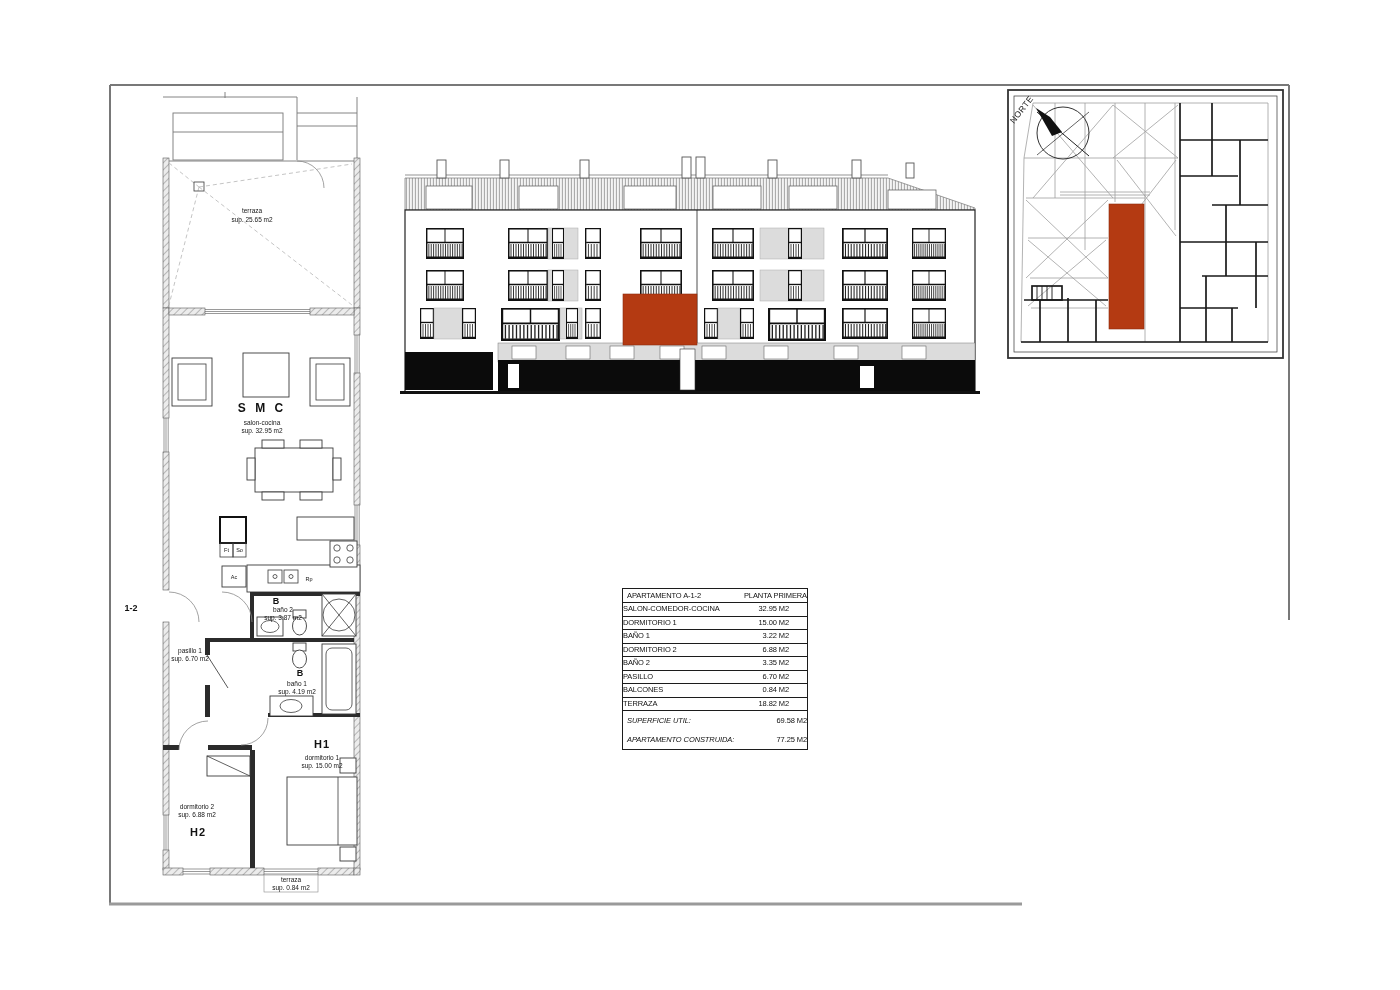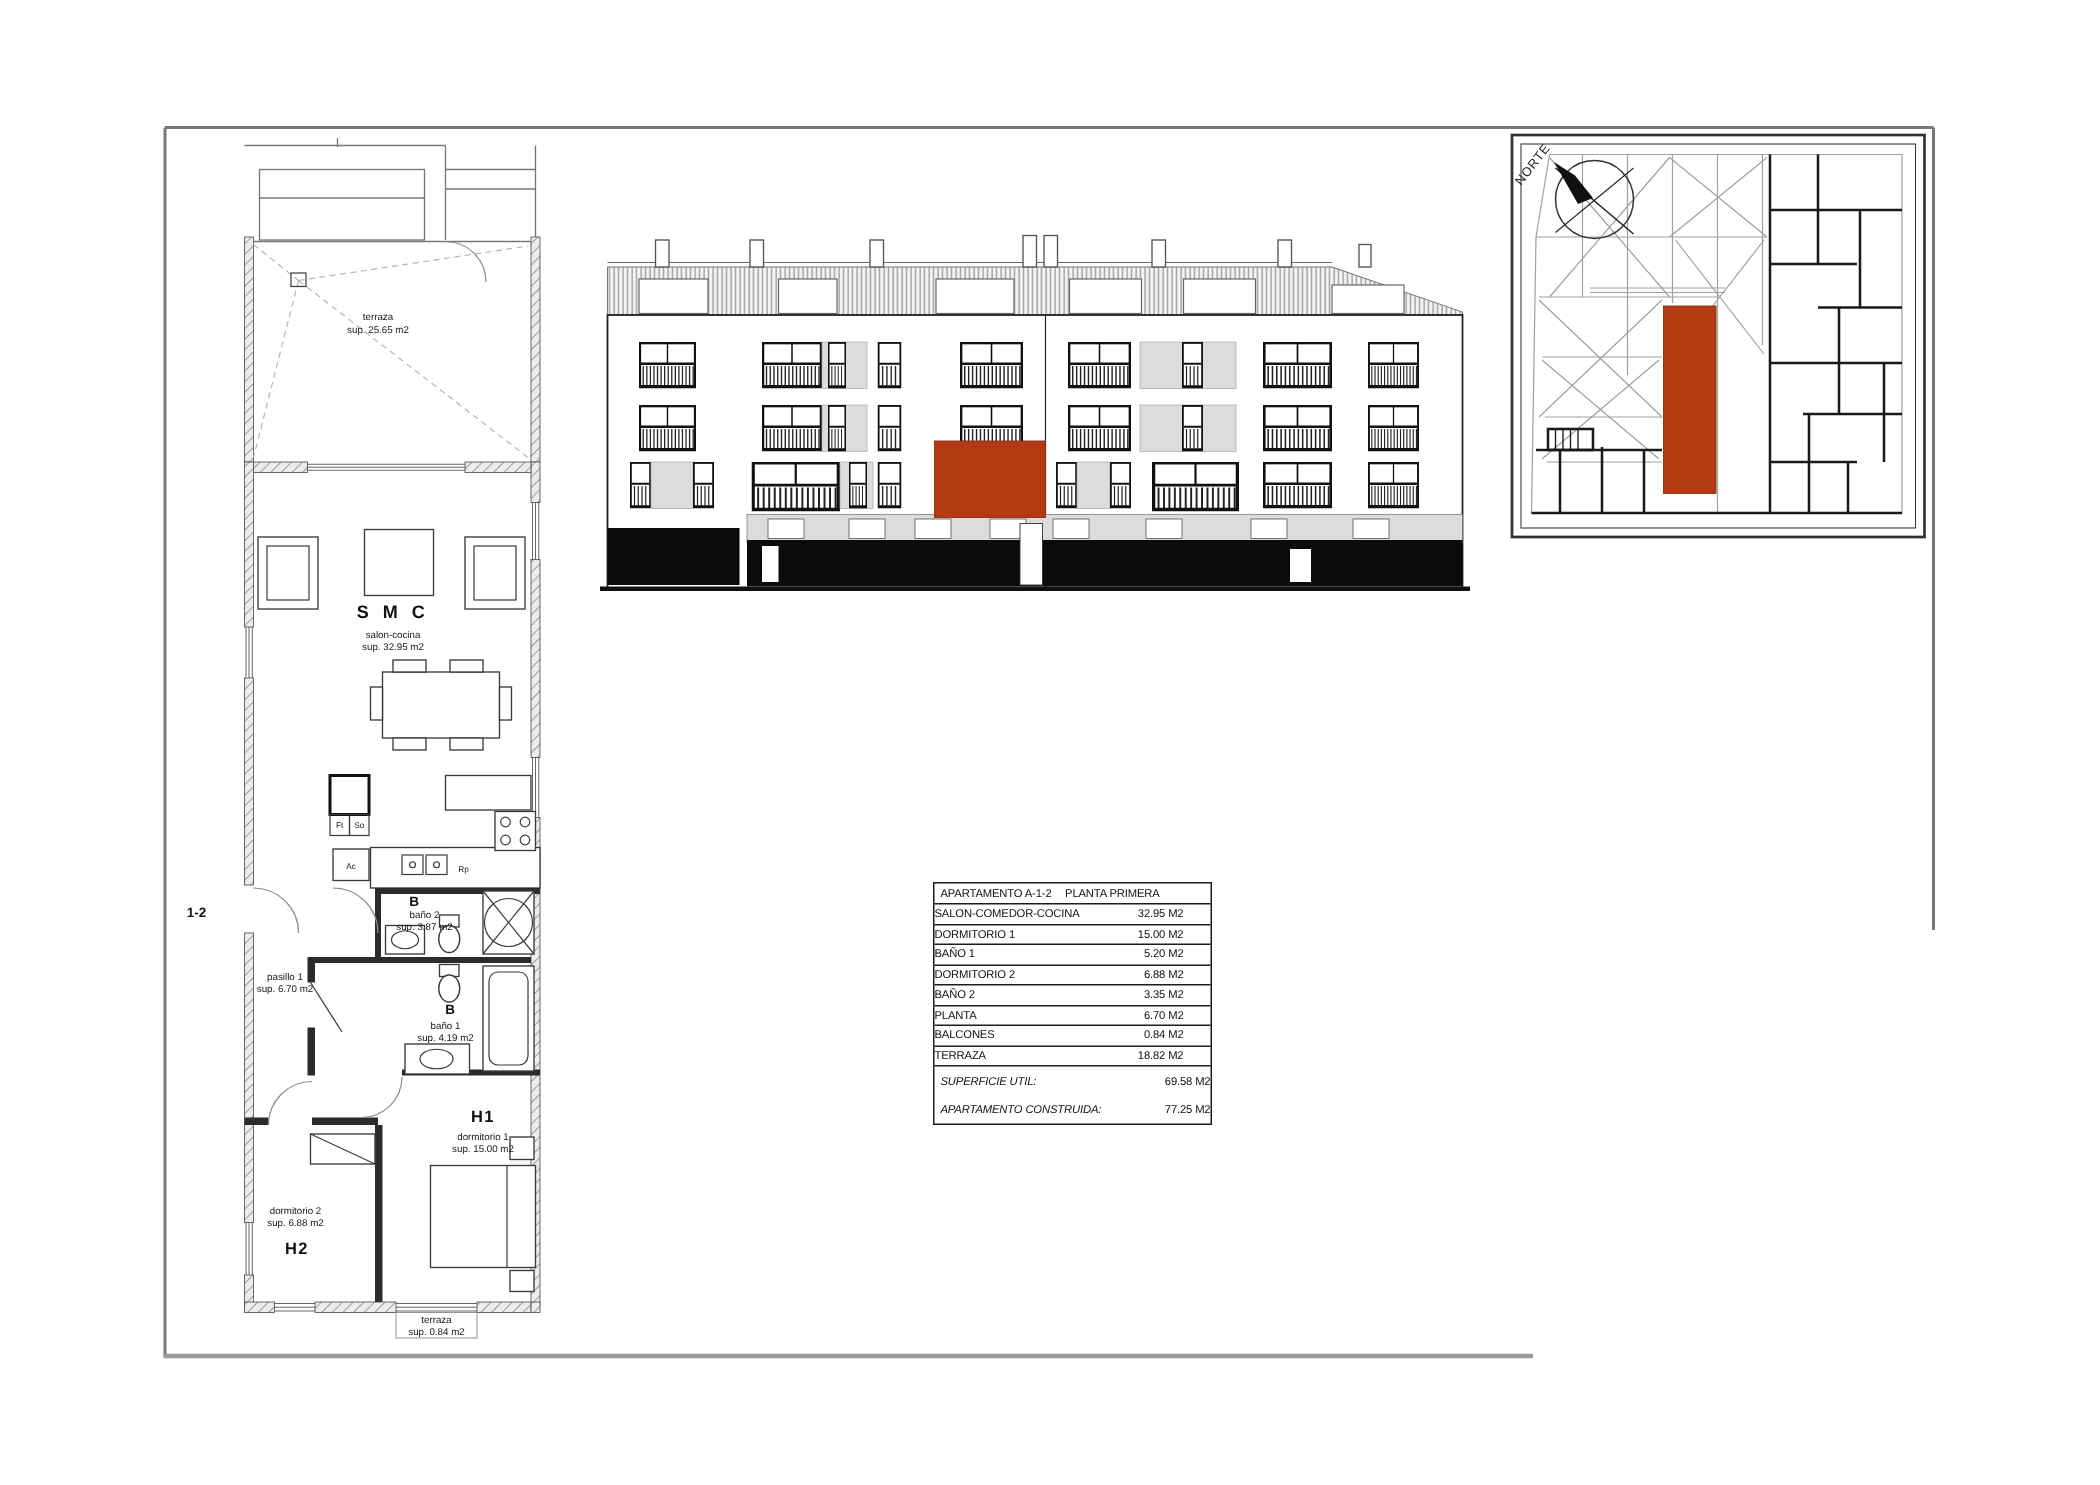--- a/index.html
+++ b/index.html
@@ -24,21 +24,21 @@
   .lbl-smc{font-size:12px;font-weight:bold;fill:#111;text-anchor:middle;letter-spacing:3px;}
   .panel{fill:#dcdcdc;stroke:#aaa;stroke-width:0.5;}
   .kp-light{stroke:#a0a0a0;stroke-width:0.8;fill:none;}
   .kp-heavy{stroke:#1a1a1a;stroke-width:1.7;fill:none;}
   .kp-med{stroke:#333;stroke-width:1;fill:none;}
 
   
   .areas-table{position:absolute;left:622px;top:588px;width:184px;background:#fff;
       border:1.5px solid #1c1c1c;font-size:7.5px;letter-spacing:-0.1px;color:#101010;}
   .t-head{display:flex;gap:9px;align-items:center;height:13px;padding-left:4px;
-      border-bottom:1.4px solid #1c1c1c;}
+      border-bottom:1.4px solid #1c1c1c;justify-content:space-between;}
   .t-row{position:relative;height:12.5px;line-height:12.5px;border-bottom:1px solid #1c1c1c;}
   .t-row .lab{display:block;width:100%;}
   .t-row .val{position:absolute;right:18px;top:0;}
   .t-row:nth-of-type(9){border-bottom:1.4px solid #1c1c1c;}
   .t-total{position:relative;height:19px;line-height:19px;}
   .t-total .lab{padding-left:4px;font-style:italic;}
   .t-total .val{position:absolute;right:0;top:0;}
 </style>
 </head>
 <body>
@@ -365,32 +365,32 @@
   <div class="t-row">
         <span class="lab">SALON-COMEDOR-COCINA</span>
         <span class="val">32.95 M2</span>
       </div>
   <div class="t-row">
         <span class="lab">DORMITORIO 1</span>
         <span class="val">15.00 M2</span>
       </div>
   <div class="t-row">
         <span class="lab">BAÑO 1</span>
-        <span class="val">5.20 M2</span>
+        <span class="val">3.22 M2</span>
       </div>
   <div class="t-row">
         <span class="lab">DORMITORIO 2</span>
         <span class="val">6.88 M2</span>
       </div>
   <div class="t-row">
         <span class="lab">BAÑO 2</span>
         <span class="val">3.35 M2</span>
       </div>
   <div class="t-row">
-        <span class="lab">PLANTA</span>
+        <span class="lab">PASILLO</span>
         <span class="val">6.70 M2</span>
       </div>
   <div class="t-row">
         <span class="lab">BALCONES</span>
         <span class="val">0.84 M2</span>
       </div>
   <div class="t-row">
         <span class="lab">TERRAZA</span>
         <span class="val">18.82 M2</span>
       </div>

